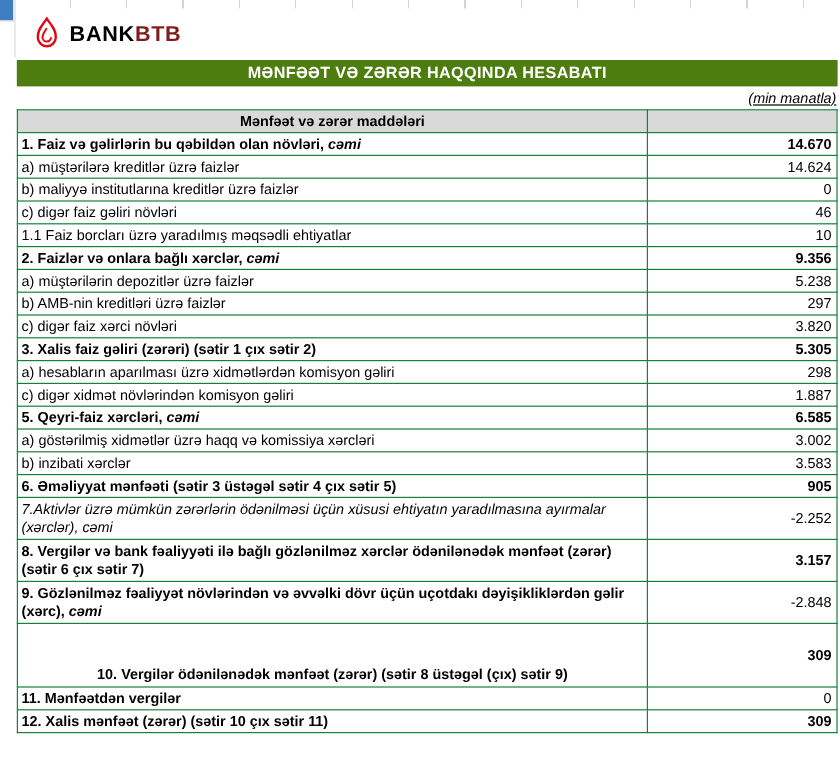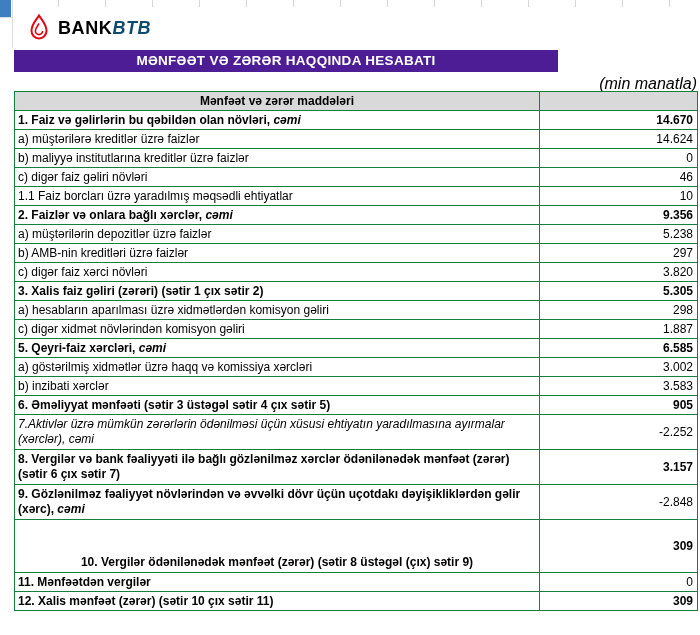--- a/index.html
+++ b/index.html
@@ -11,29 +11,29 @@
   .corner-cell { position:absolute; left:0; top:0; width:11px; height:17px; background:#3f7ec0; }
   .col-gridline { position:absolute; left:12px; top:0; width:1px; height:48px; background:#dcdcdc; }
   .row-gridline { position:absolute; left:0; top:17px; width:12px; height:1px; background:#dcdcdc; }
   .grid-ticks { position:absolute; left:12px; top:0; width:686px; height:7px;
     background:repeating-linear-gradient(to right, transparent 0 46px, #d4d4d4 46px 47px); }
   
   .logo { position:absolute; left:27px; top:14px; display:flex; align-items:center; }
   .flame { width:24px; height:28px; margin-right:7px; }
   .logo-text { font-size:18px; font-weight:700; letter-spacing:0.6px; }
   .logo-bank { color:#000000; }
-  .logo-btb  { color:#0c4a6e;font-style:italic; }
+  .logo-btb  { color:#7f1d1d; }
   
   .banner {
-    position:absolute; left:14px; top:50px; width:544px; height:22px;
-    background:#4c1d95; color:#ffffff; font-weight:700; font-size:13.5px;
+    position:absolute; left:14px; top:50px; width:684px; height:22px;
+    background:#4d7c0f; color:#ffffff; font-weight:700; font-size:13.5px;
     text-align:center; line-height:22px; letter-spacing:0.3px; box-sizing:border-box;
   }
   
-  .note { position:absolute; top:75px; right:3px; font-size:16px; font-style:italic; }
+  .note { position:absolute; top:75px; right:3px; font-size:12px; font-style:italic; text-decoration:underline; }
   
   .pl-table { position:absolute; left:14px; top:91px; width:684px; border-collapse:collapse; table-layout:fixed; }
   .pl-table td {
     border:1px solid #15803d; font-size:12px; padding:0 3px; height:18px;
     vertical-align:middle; line-height:1.25; overflow:hidden;
   }
   td.val { width:150px; text-align:right; padding-right:4px; }
   tr.head td { background:#d9d9d9; font-weight:700; text-align:center; }
   tr.b td { font-weight:700; }
   tr.bnv td.label { font-weight:700; }

